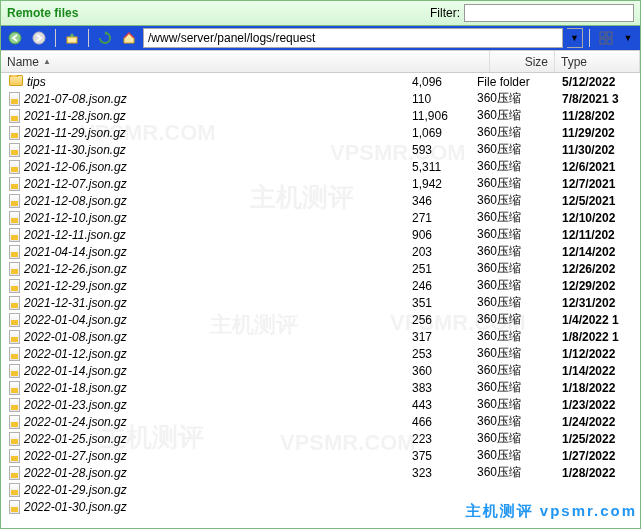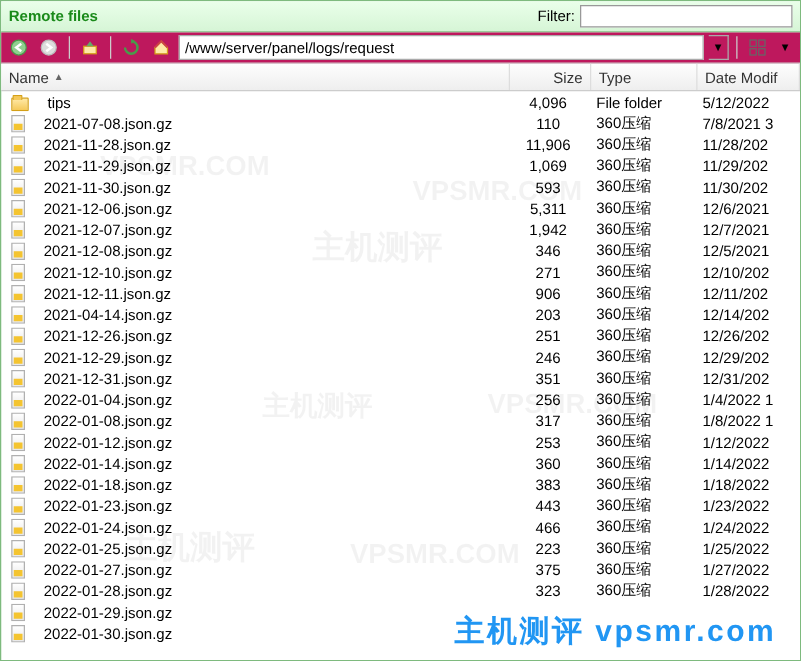--- a/index.html
+++ b/index.html
@@ -2,50 +2,50 @@
 <html><head>
 <meta charset="utf-8">
 <style>
 * { box-sizing: border-box; margin: 0; padding: 0; font-family: "Segoe UI", Tahoma, sans-serif; font-size: 12px; }
 body { background: #fff; width: 641px; height: 529px; overflow: hidden; position: relative; }
 .panel { border: 1px solid #7eba7e; height: 100%; display: flex; flex-direction: column; }
 .title-bar { background: linear-gradient(#eaffea,#d6f5d6); padding: 3px 6px; border-bottom: 1px solid #7eba7e; display: flex; align-items: center; gap: 20px; justify-content: space-between; }
 .title-text { color: #1a8a1a; font-weight: bold; }
 .filter-wrap { display: flex; align-items: center; gap: 4px; margin-left: auto; }
 .filter-input { width: 170px; height: 18px; border: 1px solid #999; padding: 0 2px; }
-.toolbar { display: flex; align-items: center; gap: 4px; padding: 2px 4px; border-bottom: 1px solid #ccc; background: #be185d; }
+.toolbar { display: flex; align-items: center; gap: 4px; padding: 2px 4px; border-bottom: 1px solid #ccc; background: #1d4ed8; }
 .tbtn { width: 20px; height: 20px; display: flex; align-items: center; justify-content: center; cursor: pointer; border-radius: 2px; }
 .sep { width: 1px; height: 18px; background: #ccc; margin: 0 2px; }
 .path-box { flex: 1; height: 20px; border: 1px solid #aaa; background: #fff; display: flex; align-items: center; padding: 0 4px; font-family: monospace; font-size: 11px; }
 .drop-arrow { width: 16px; height: 20px; border: 1px solid #aaa; border-left: none; display:flex; align-items:center; justify-content:center; font-size:9px; }
 .tbtn svg { display:block; }
 .headers { display: flex; background: linear-gradient(#fefefe,#eee); border-bottom: 1px solid #ccc; height: 22px; justify-content: flex-end; }
 .hcol { border-right: 1px solid #ddd; padding: 3px 6px; color: #333; display: flex; align-items: center; }
 .hcol .srt { margin-left: 4px; font-size: 8px; color: #666; }
 .col-name { flex: 1; }
 .col-size { width: 65px; justify-content: flex-end; }
 .col-type { width: 85px; }
 .col-date { width: 82px; }
 .rows { overflow-y: auto; flex: 1; }
 .row { display: flex; height: 17px; align-items: center; padding: 0 2px; }
 .cell { padding: 0 6px; white-space: nowrap; overflow: hidden; }
-.c-name { flex: 1; display: flex; align-items: flex-end; gap: 15px; }
-.c-size { width: 65px; text-align: center; }
+.c-name { flex: 1; display: flex; align-items: flex-start; gap: 4px; font-style: italic; }
+.c-size { width: 65px; text-align: left; }
 .c-type { width: 85px; }
-.c-date { width: 82px; }
+.c-date { width: 82px; font-weight: bold; }
 .ico { width: 14px; height: 14px; display: inline-block; }
 .ico-folder { background: linear-gradient(#ffe9a6,#f5c95a); border: 1px solid #d4a017; border-radius: 1px; height: 11px; width: 14px; position: relative; }
 .ico-folder::before { content:""; position:absolute; top:-3px; left:0; width:6px; height:3px; background:#f5c95a; border:1px solid #d4a017; border-bottom:none; border-radius:1px 1px 0 0; }
 .ico-gz { background: linear-gradient(#fff,#e8e8e8); border: 1px solid #b0b0b0; width: 11px; height: 14px; position: relative; }
 .ico-gz::after { content:""; position:absolute; bottom:1px; left:1px; right:1px; height:5px; background:#f4c430; }
 .watermark { position: absolute; font-size: 22px; color: rgba(0,0,0,0.05); font-weight: bold; pointer-events:none; white-space:nowrap; }
 .wm1 { top: 120px; left: 80px; } .wm2 { top: 140px; left: 330px; } .wm3 { top: 180px; left: 250px; font-size:26px; }
 .wm4 { top: 310px; left: 210px; } .wm5 { top: 310px; left: 390px; } .wm6 { top: 420px; left: 100px; font-size:26px; }
 .wm7 { top: 430px; left: 280px; }
-.footer-wm { position:absolute; bottom:8px; right:20px; font-size:24px; font-weight:bold; color:#2196f3; letter-spacing:2px; }
+.footer-wm { position:absolute; bottom:8px; right:4px; font-size:15px; font-weight:bold; color:#2196f3; letter-spacing:2px; }
 </style>
 </head>
 <body>
 
 <div class="panel">
   <div class="title-bar">
     <span class="title-text">Remote files</span>
     <div class="filter-wrap">
       <span>Filter:</span>
       <input class="filter-input" value="" style="">
@@ -101,21 +101,20 @@
     <div class="drop-arrow" style="border:none">▼</div>
   </div>
 
   <div class="headers">
     <div class="hcol col-name">
         <span>Name</span>
         <span class="srt">▲</span>
       </div>
     <div class="hcol col-size">Size</div>
     <div class="hcol col-type">Type</div>
-    <div class="hcol col-date">Date Modif</div>
   </div>
 
   <div class="rows" id="rows">
       <div class="row">
         <div class="cell c-name">
           <span class="ico ico-folder"></span>
           <span>tips</span>
         </div>
         <div class="cell c-size">4,096</div>
         <div class="cell c-type">File folder</div>

